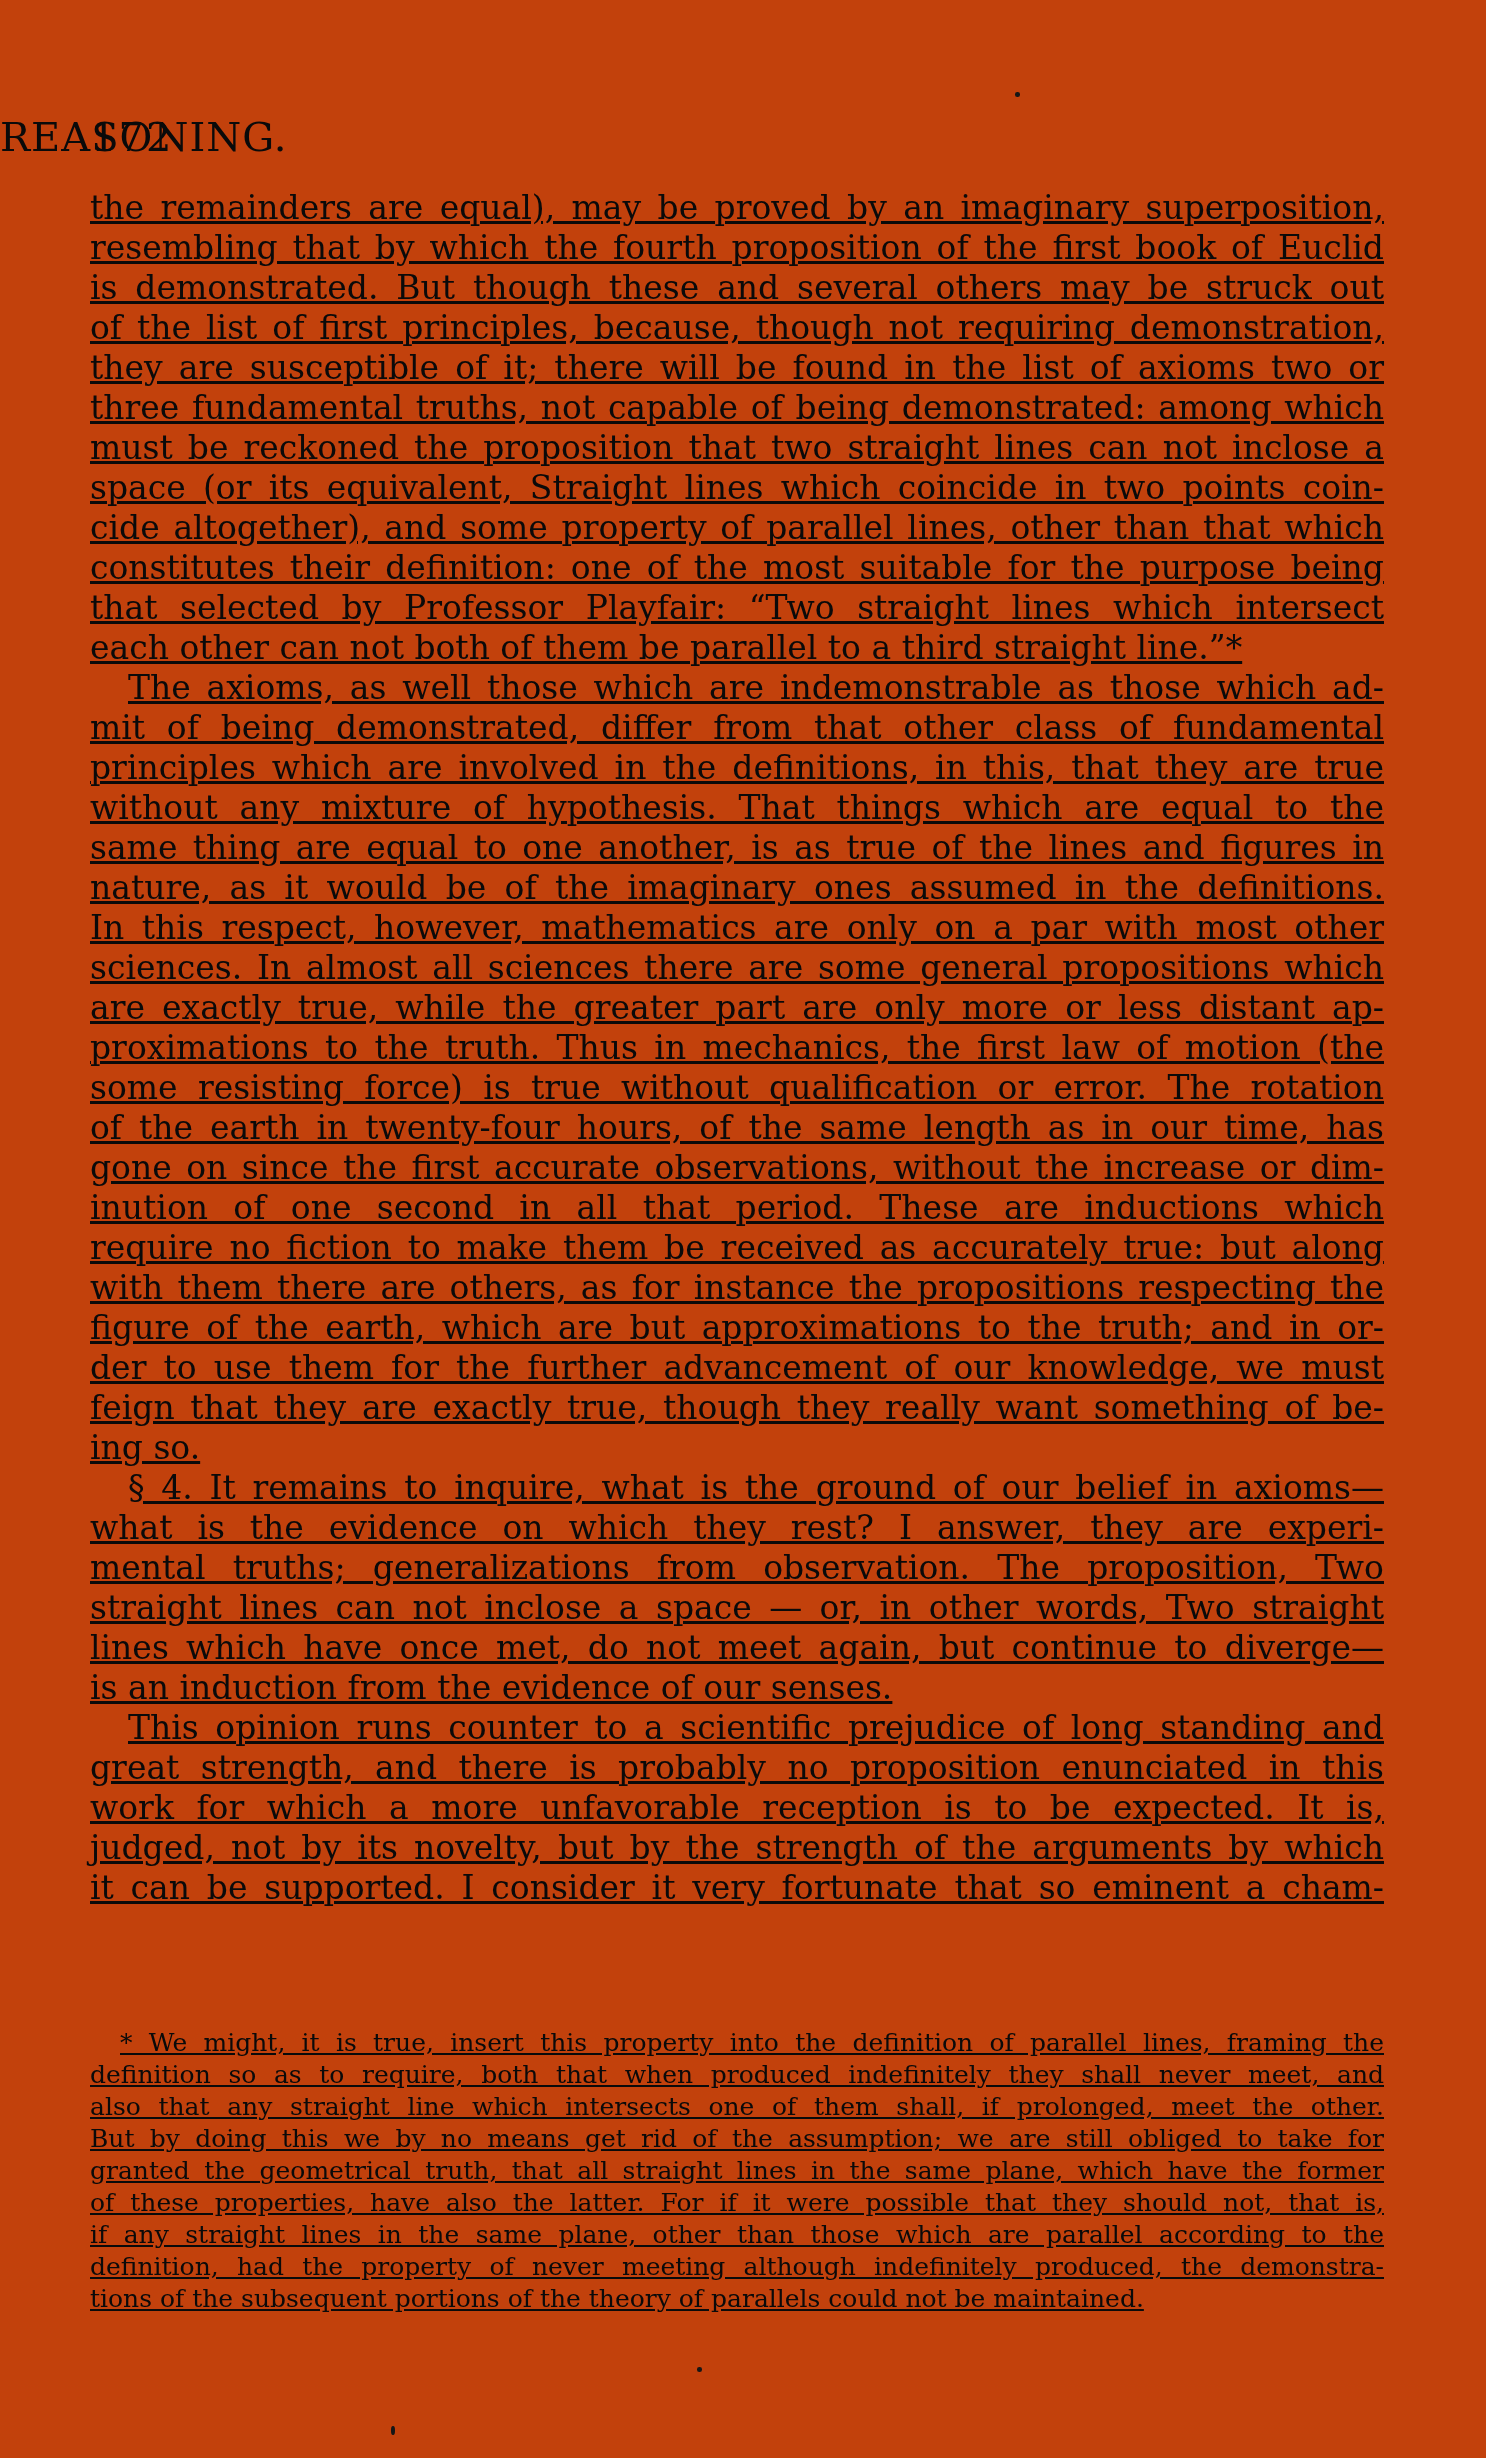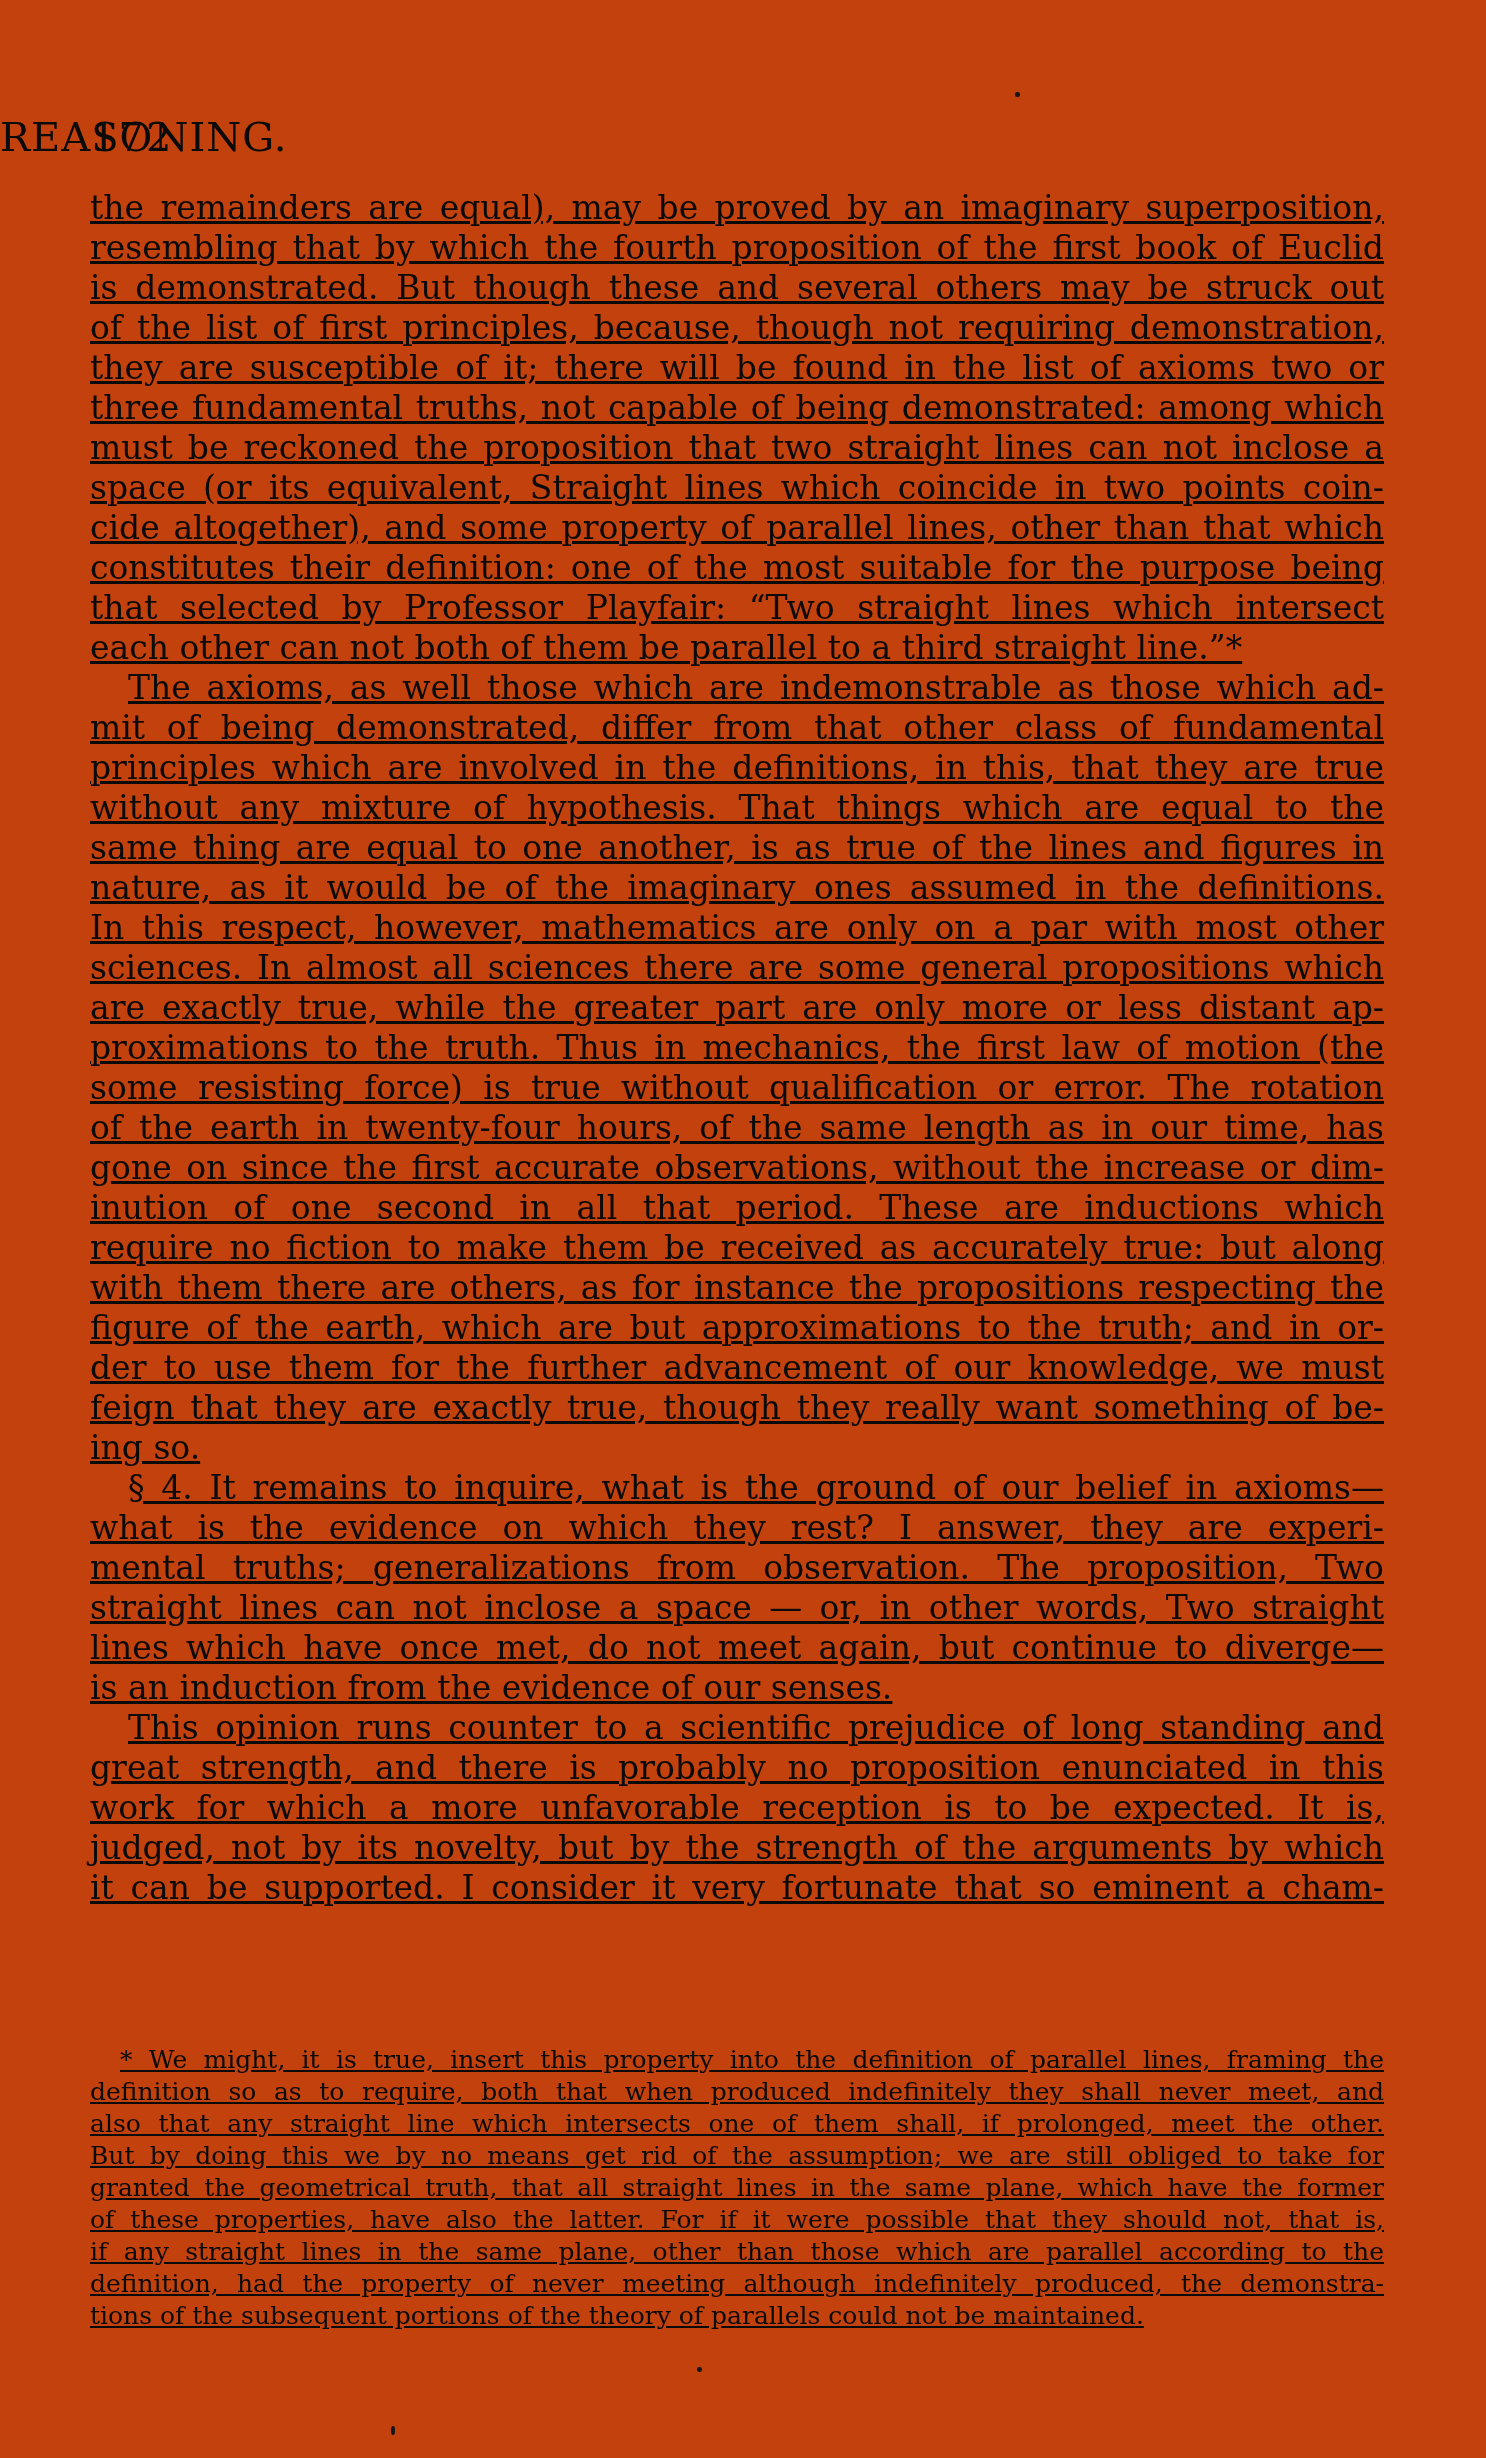--- a/index.html
+++ b/index.html
@@ -40,21 +40,20 @@
     font-size: 33px;
     line-height: 40px;
   }
   .footnote {
     position: absolute;
     left: 90px;
     top: 2027px;
     width: 1294px;
     font-size: 25px;
     line-height: 32px;
-    margin-top: 17px;
   }
   .line {
     text-align: justify;
     text-align-last: justify;
     text-decoration: underline;
   }
   .line.unjust {
     text-align-last: left;
   }
   .para.indent .line:first-child { text-indent: 38px; }

